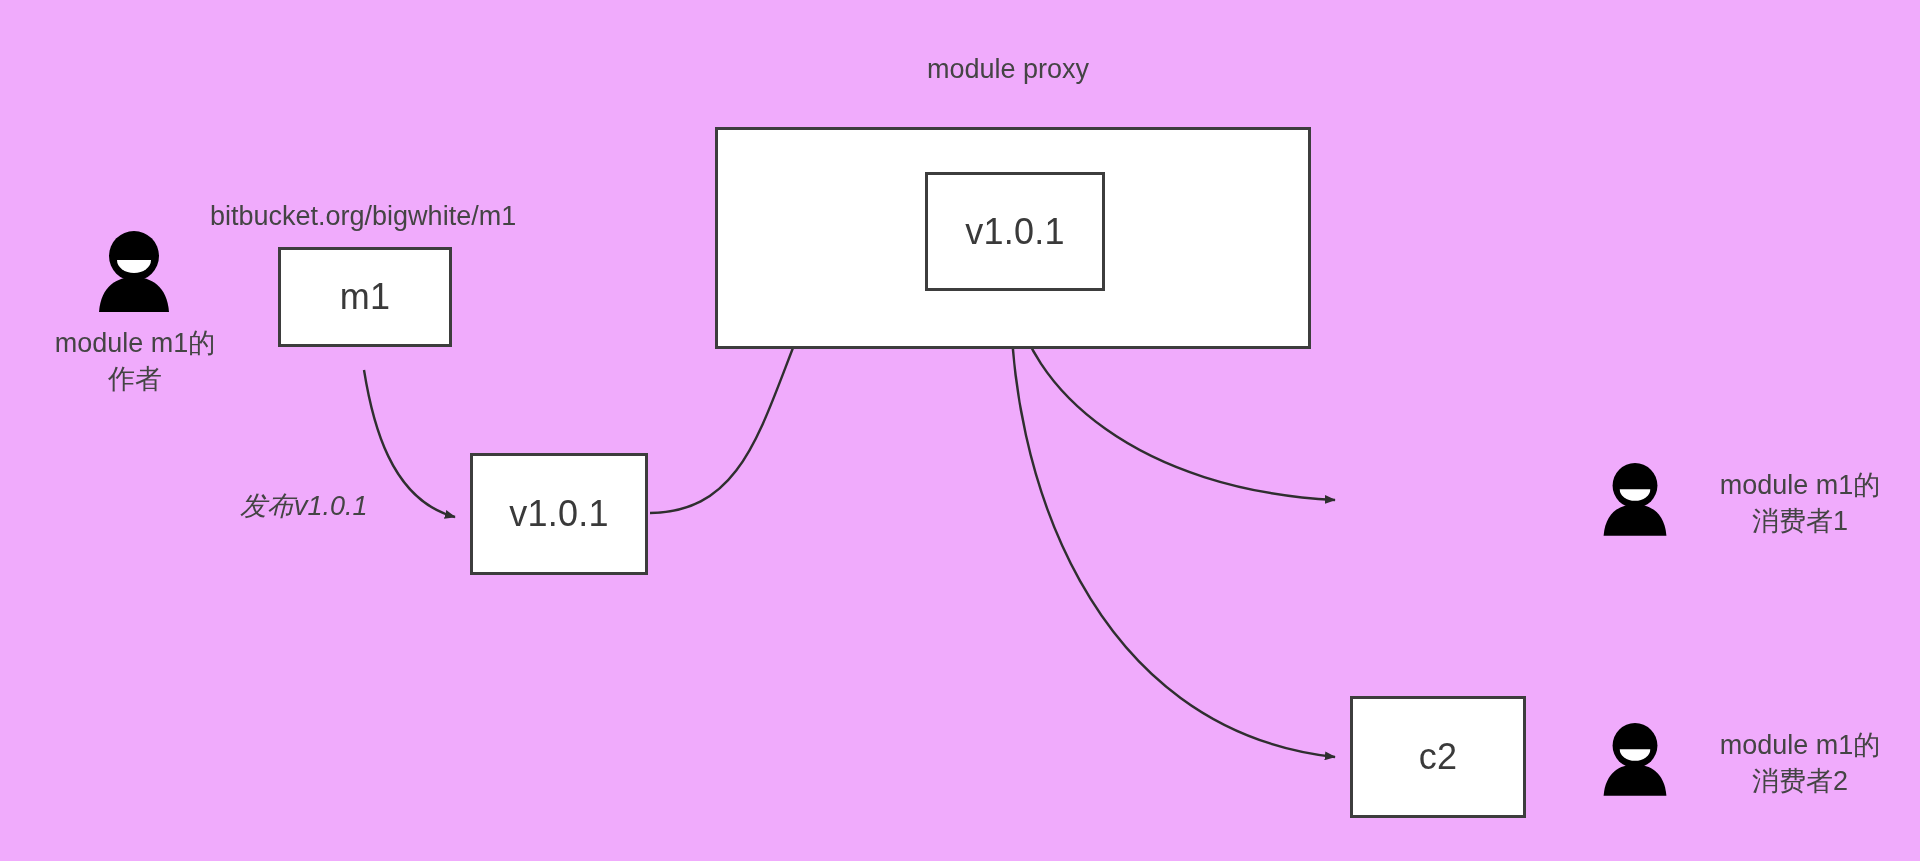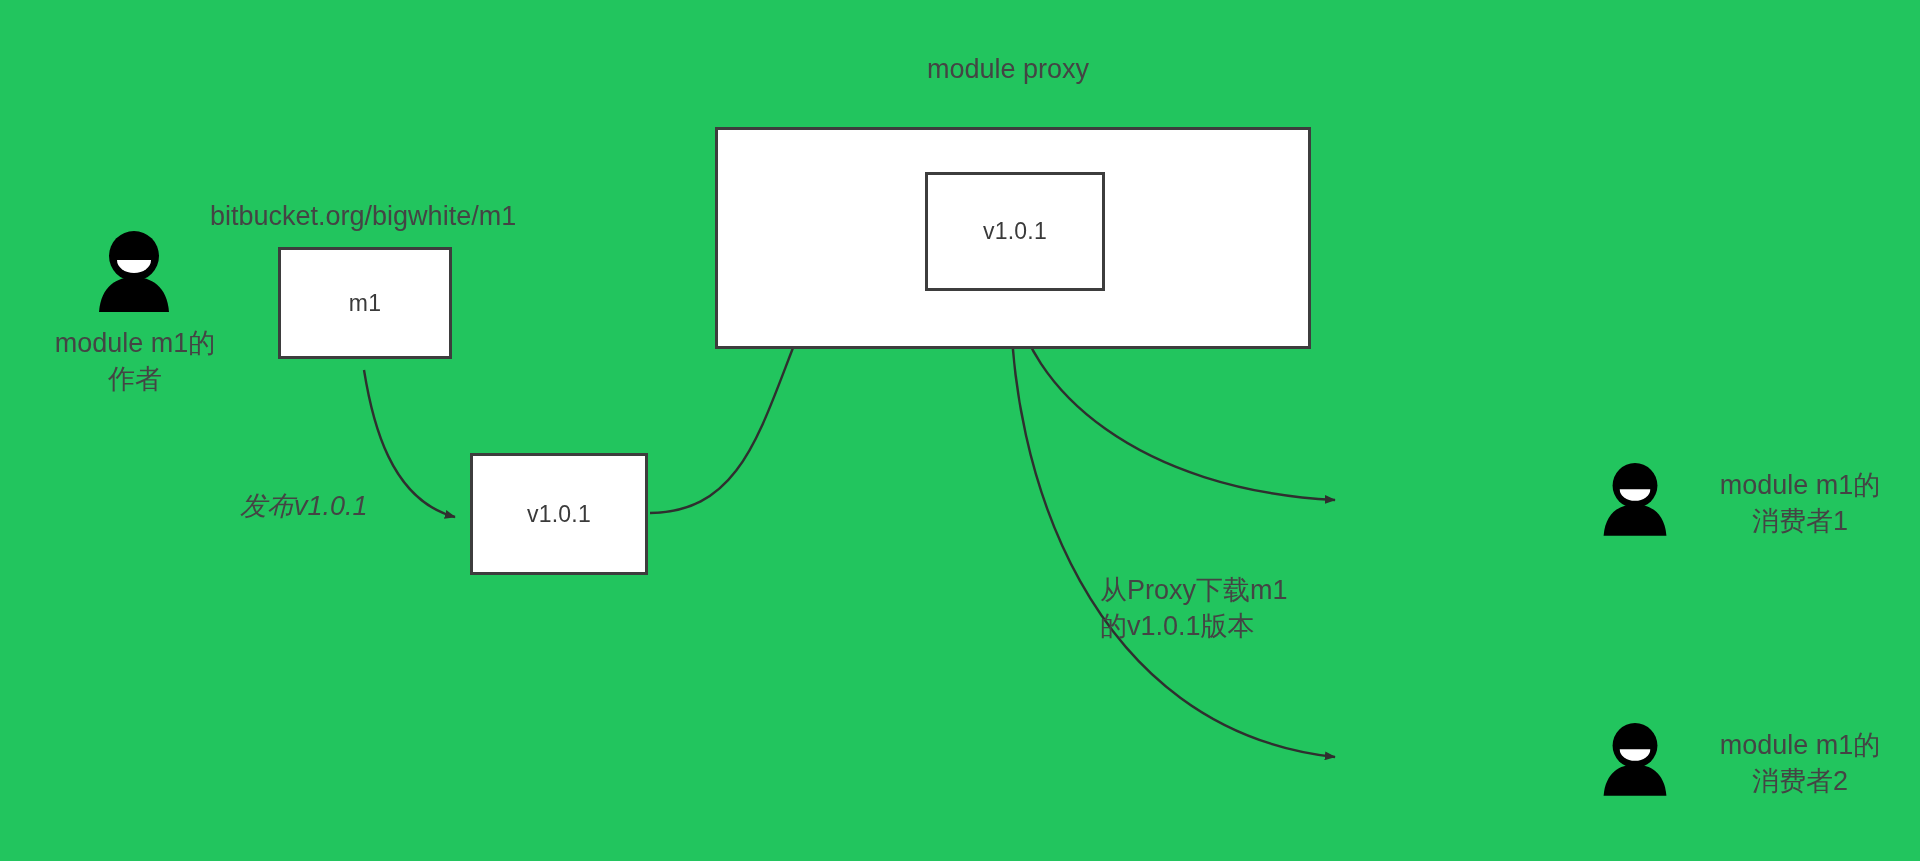--- a/index.html
+++ b/index.html
@@ -9,42 +9,42 @@
   }
   body {
     font-family: "Liberation Sans", "DejaVu Sans", sans-serif;
     color: #3a3a3a;
     -webkit-font-smoothing: antialiased;
   }
   #canvas {
     position: relative;
     width: 1920px;
     height: 861px;
-    background: #22c55e;
+    background: #f0abfc;
     overflow: hidden;
   }
   #wires {
     position: absolute;
     left: 0;
     top: 0;
     width: 1920px;
     height: 861px;
     pointer-events: none;
   }
   .node-box {
     position: absolute;
     box-sizing: border-box;
     border: 3px solid #3d3d3d;
     background: #ffffff;
     display: flex;
     align-items: center;
     justify-content: center;
   }
   .node-label {
-    font-size: 23px;
+    font-size: 36px;
     color: #3a3a3a;
     letter-spacing: 0.2px;
     line-height: 1;
   }
   .container-box {
     position: absolute;
     box-sizing: border-box;
     border: 3px solid #3d3d3d;
     background: #ffffff;
   }
@@ -117,45 +117,46 @@
       <path d="M22,30 A17,13 0 0 0 56,30 Z" fill="#ffffff"></path>
       <path d="M4,82 C6,56 22,47 39,47 C56,47 72,56 74,82 Z" fill="#000000"></path>
     </svg>
   </div>
 
   <div class="cap-under" style="left:0px; top:326px; width:270px;">module m1的
 作者</div>
 
   <div class="free-text left-text" style="left:210px; top:178px; width:420px;">bitbucket.org/bigwhite/m1</div>
 
-  <div class="node-box" style="left:278px; top:247px; width:174px; height:112px;">
+  <div class="node-box" style="left:278px; top:247px; width:174px; height:100px;">
     <span class="node-label">m1</span>
   </div>
 
   <div class="free-text left-text" style="left:240px; top:468px; width:270px;font-style:italic;">发布v1.0.1</div>
 
   <div class="node-box" style="left:470px; top:453px; width:178px; height:122px;">
     <span class="node-label">v1.0.1</span>
   </div>
 
-  <div class="free-text left-text" style="left:1100px; top:552px; width:320px;">从Proxy下载m1
-的v1.0.1版本</div>
 
 
   <div class="person-icon" style="left:1600px; top:462px;">
     <svg width="70" height="74" viewBox="0 0 78 82" xmlns="http://www.w3.org/2000/svg">
       <circle cx="39" cy="26" r="25" fill="#000000"></circle>
       <path d="M22,30 A17,13 0 0 0 56,30 Z" fill="#ffffff"></path>
       <path d="M4,82 C6,56 22,47 39,47 C56,47 72,56 74,82 Z" fill="#000000"></path>
     </svg>
   </div>
 
   <div class="cap-right" style="left:1680px; top:468px; width:240px;">module m1的
 消费者1</div>
 
+  <div class="node-box" style="left:1350px; top:696px; width:176px; height:122px;">
+    <span class="node-label">c2</span>
+  </div>
 
   <div class="person-icon" style="left:1600px; top:722px;">
     <svg width="70" height="74" viewBox="0 0 78 82" xmlns="http://www.w3.org/2000/svg">
       <circle cx="39" cy="26" r="25" fill="#000000"></circle>
       <path d="M22,30 A17,13 0 0 0 56,30 Z" fill="#ffffff"></path>
       <path d="M4,82 C6,56 22,47 39,47 C56,47 72,56 74,82 Z" fill="#000000"></path>
     </svg>
   </div>
 
   <div class="cap-right" style="left:1680px; top:728px; width:240px;">module m1的

